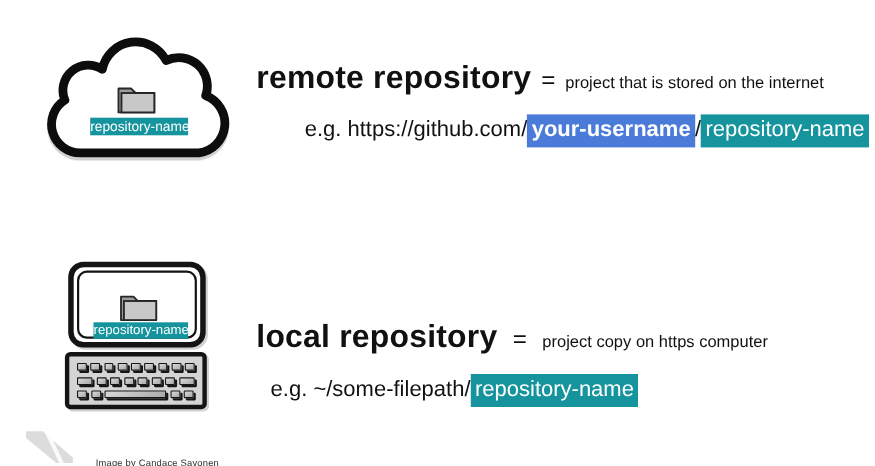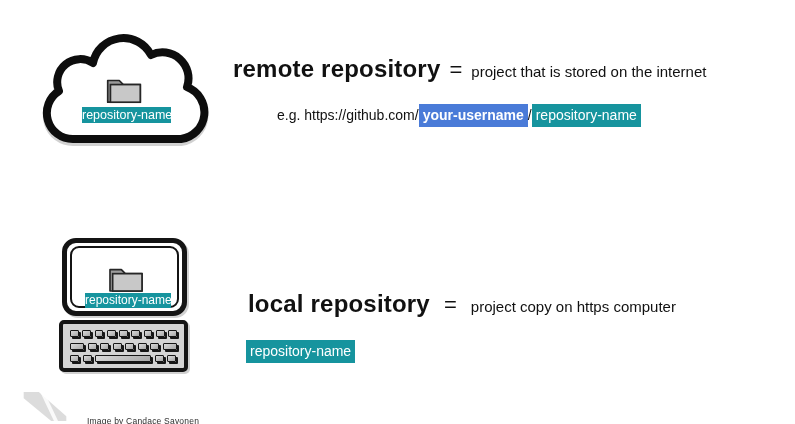--- a/index.html
+++ b/index.html
@@ -42,28 +42,28 @@
   .key {
     width:9px; height:7px; border-radius:1px; box-sizing:border-box;
     background:linear-gradient(150deg,#d9d9d9 0%,#a8a8a8 100%);
     border:1px solid #161616; box-shadow:2px 2px 0 #161616;
   }
   .key.wide  { width:14px; }
   .key.space { width:56px; }
 
   
   .defline { position:absolute; display:flex; align-items:baseline; gap:9px; white-space:nowrap; }
-  .term { font-size:24px; font-weight:700; letter-spacing:0.2px; }
+  .term { font-size:29px; font-weight:700; letter-spacing:0.2px; }
   .eq   { font-size:22px; font-weight:400; }
   .def  { font-size:15px; font-weight:400; }
   #remote-line { left:233px; top:55px; }
-  #local-line  { left:248px; top:290px;gap:14px; }
+  #local-line  { left:233px; top:290px;gap:14px; }
 
   
-  .exline { position:absolute; display:flex; align-items:baseline; font-size:14px; white-space:nowrap; }
+  .exline { position:absolute; display:flex; align-items:baseline; font-size:20px; white-space:nowrap; }
   #remote-example { left:277px; top:104px; }
   #local-example  { left:246px; top:340px; }
   .hl { color:#ffffff; padding:3px 4px 4px 4px; }
   .hl-blue { background:#4a7bd8; font-weight:700; }
   .hl-teal { background:#16949e; font-weight:400; }
 
   
   .logo { position:absolute; left:23px; top:391px; width:44px; height:31px; }
   .attribution {
     position:absolute; left:87px; top:416px; font-size:8.5px; color:#2e2e2e; letter-spacing:0.2px;
@@ -143,20 +143,21 @@
     </div>
   </div>
 
   <div class="defline" id="local-line">
     <span class="term">local repository</span>
     <span class="eq">=</span>
     <span class="def">project copy on https computer</span>
   </div>
 
   <div class="exline" id="local-example">
+    <span>e.g. ~/some-filepath/</span>
     <span class="hl hl-teal">repository-name</span>
   </div>
 
   <svg class="logo" viewBox="0 0 64 44">
     <polygon points="1,1 23,1 63,36 63,43 41,43 1,10" fill="#dcdcdc"></polygon>
     <polygon points="25,1 31,1 51,43 45,43" fill="#ffffff" opacity="0.85"></polygon>
   </svg>
   <div class="attribution">Image by Candace Savonen</div>
 
 </div>

